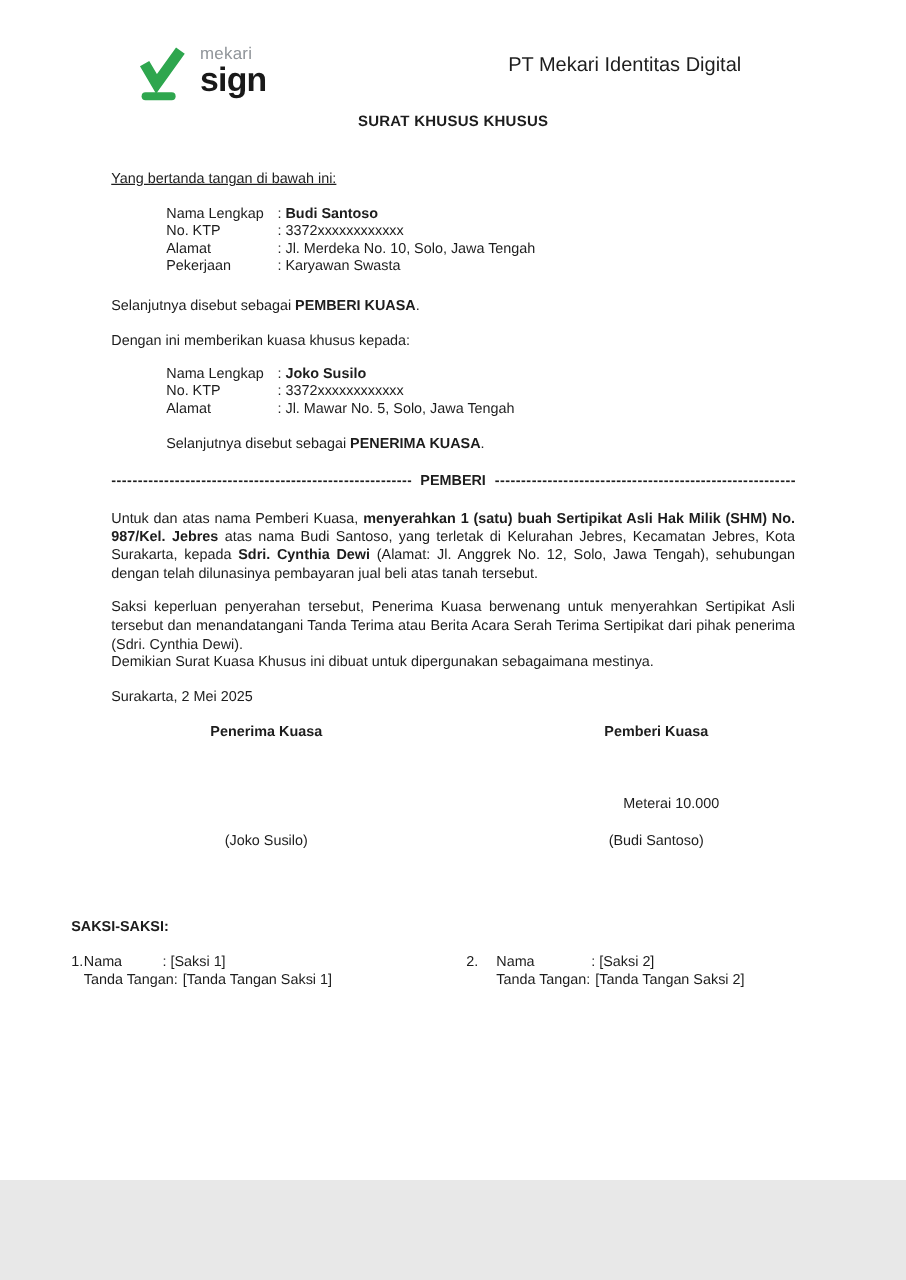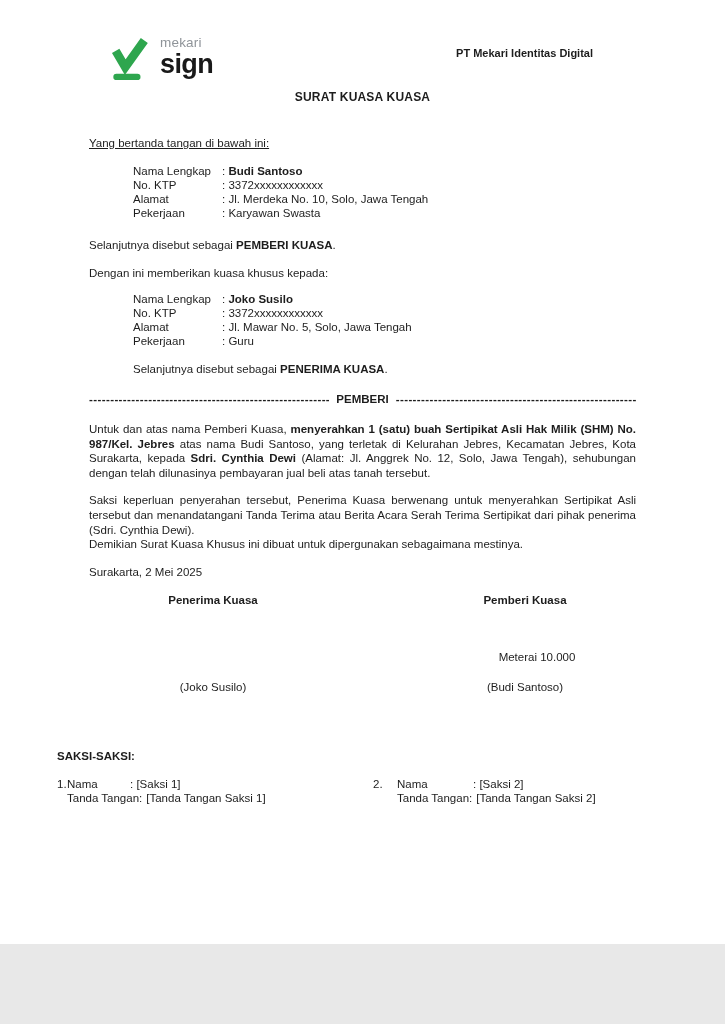--- a/index.html
+++ b/index.html
@@ -17,21 +17,21 @@
     padding: 0 89px;
     overflow: hidden;
   }
   
   .header { position: relative; height: 90px; }
   .logo { position: absolute; left: 20px; top: 35px; display: flex; gap: 9px; align-items: flex-start; }
   .logo-check { width: 42px; height: 49px; flex: none; }
   .logo-text { display: flex; flex-direction: column; line-height: 1; padding-top: 1px; }
   .brand-top { color: #8f9499; font-size: 13.5px; letter-spacing: 0.2px; }
   .brand-bottom { color: #191919; font-size: 27px; font-weight: 700; letter-spacing: -0.6px; margin-top: 1px; }
-  .company { position: absolute; right: 43px; top: 46px; font-weight: 700; font-size: 11px; }
+  .company { position: absolute; right: 43px; top: 46px; font-weight: 400; font-size: 16px; }
   
   .title { text-align: center; font-weight: 700; font-size: 12px; letter-spacing: 0.2px; }
   
   .intro { margin-top: 32px; text-decoration: underline; }
   .fields { margin-top: 14px; padding-left: 44px; }
   .frow { line-height: 14px; white-space: nowrap; }
   .flabel { display: inline-block; width: 89px; }
   .bold { font-weight: 700; }
   .closing-line { margin-top: 18px; }
   .grant-intro { margin-top: 14px; }
@@ -79,40 +79,39 @@
         <rect x="4.5" y="40" width="28.5" height="6.6" rx="3.3" fill="#2EA64E"></rect>
       </svg>
       <div class="logo-text">
         <span class="brand-top">mekari</span>
         <span class="brand-bottom">sign</span>
       </div>
     </div>
     <div class="company">PT Mekari Identitas Digital</div>
   </div>
 
-  <div class="title">SURAT KUASA KUASA</div>
+  <div class="title">SURAT KHUSUS KHUSUS</div>
 
   <p class="intro">Yang bertanda tangan di bawah ini:</p>
 
   <div class="fields">
     <div class="frow"><span class="flabel">Nama Lengkap</span><span>: </span><span class="bold">Budi Santoso</span></div>
     <div class="frow"><span class="flabel">No. KTP</span><span>: </span><span>3372xxxxxxxxxxxx</span></div>
     <div class="frow"><span class="flabel">Alamat</span><span>: </span><span>Jl. Merdeka No. 10, Solo, Jawa Tengah</span></div>
     <div class="frow"><span class="flabel">Pekerjaan</span><span>: </span><span>Karyawan Swasta</span></div>
   </div>
 
   <p class="closing-line"><span>Selanjutnya disebut sebagai </span><span class="bold">PEMBERI KUASA</span><span>.</span></p>
 
   <p class="grant-intro">Dengan ini memberikan kuasa khusus kepada:</p>
 
   <div class="fields fields-2">
     <div class="frow"><span class="flabel">Nama Lengkap</span><span>: </span><span class="bold">Joko Susilo</span></div>
     <div class="frow"><span class="flabel">No. KTP</span><span>: </span><span>3372xxxxxxxxxxxx</span></div>
     <div class="frow"><span class="flabel">Alamat</span><span>: </span><span>Jl. Mawar No. 5, Solo, Jawa Tengah</span></div>
-    <div class="frow"><span class="flabel">Pekerjaan</span><span>: </span><span>Guru</span></div>
   </div>
 
   <p class="closing-line closing-line-2"><span>Selanjutnya disebut sebagai </span><span class="bold">PENERIMA KUASA</span><span>.</span></p>
 
   <div class="divider">
     <span class="dash">--------------------------------------------------------------------------------------------------------------------------------------------</span>
     <span class="dlabel">PEMBERI</span>
     <span class="dash">--------------------------------------------------------------------------------------------------------------------------------------------</span>
   </div>
 

